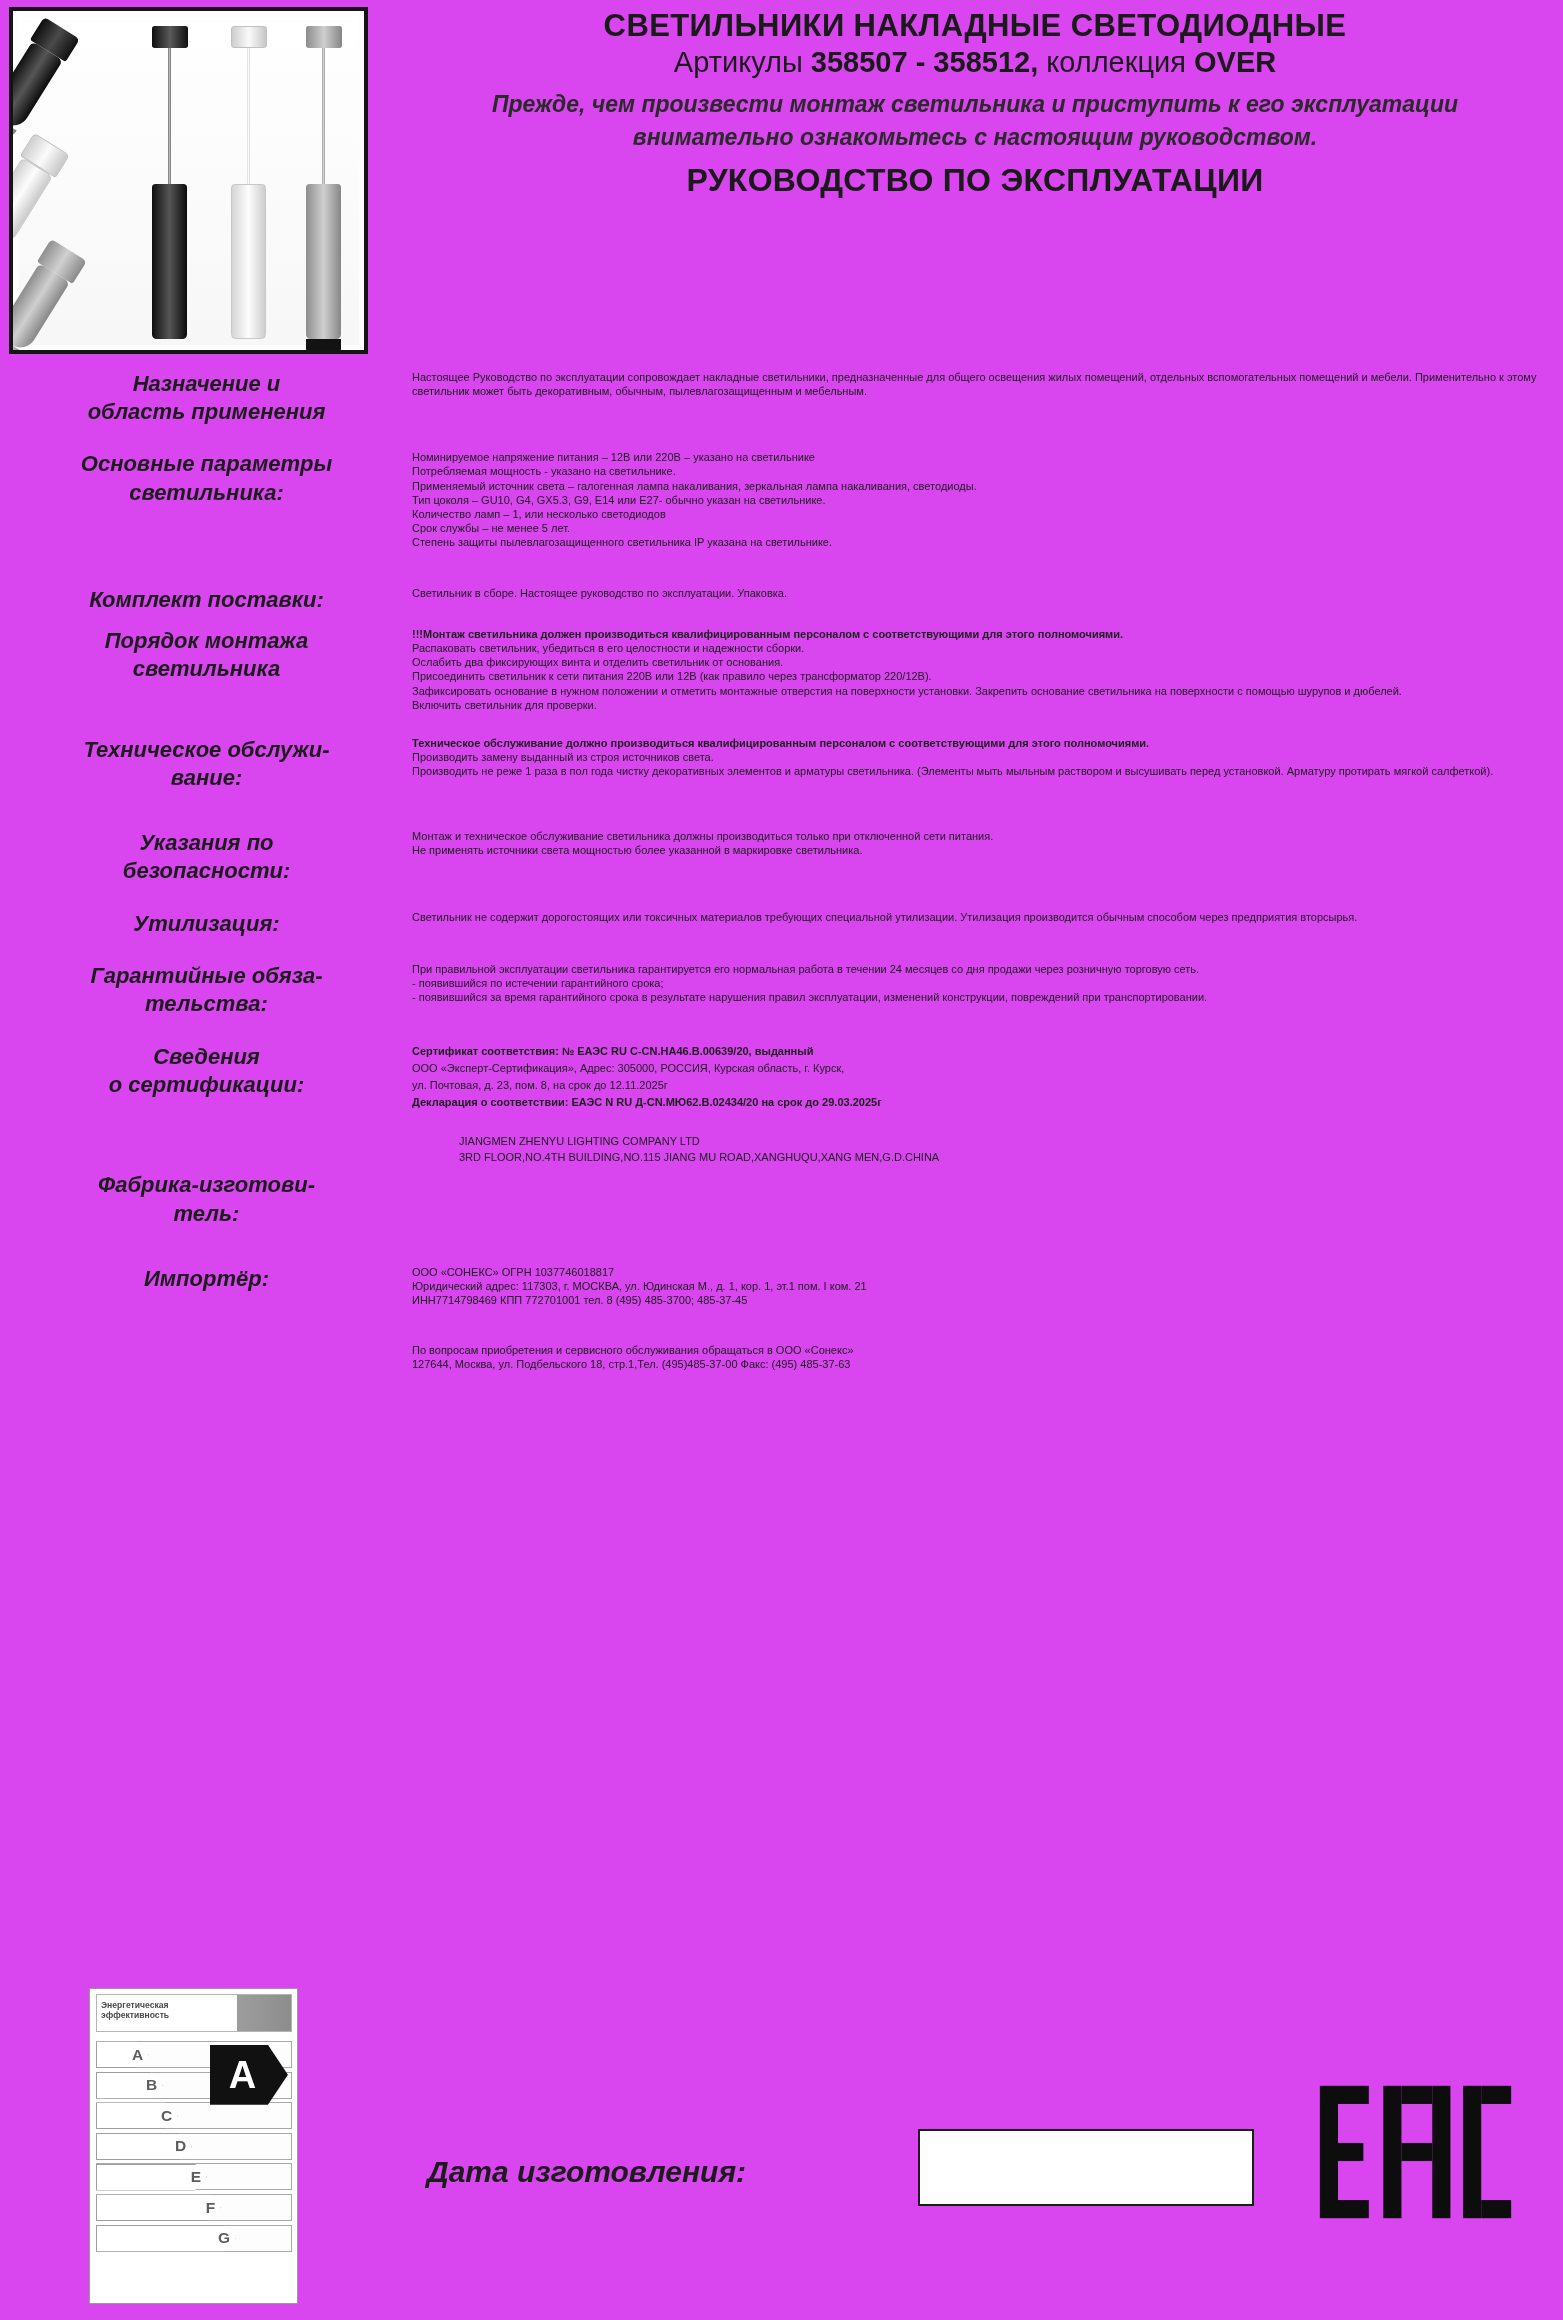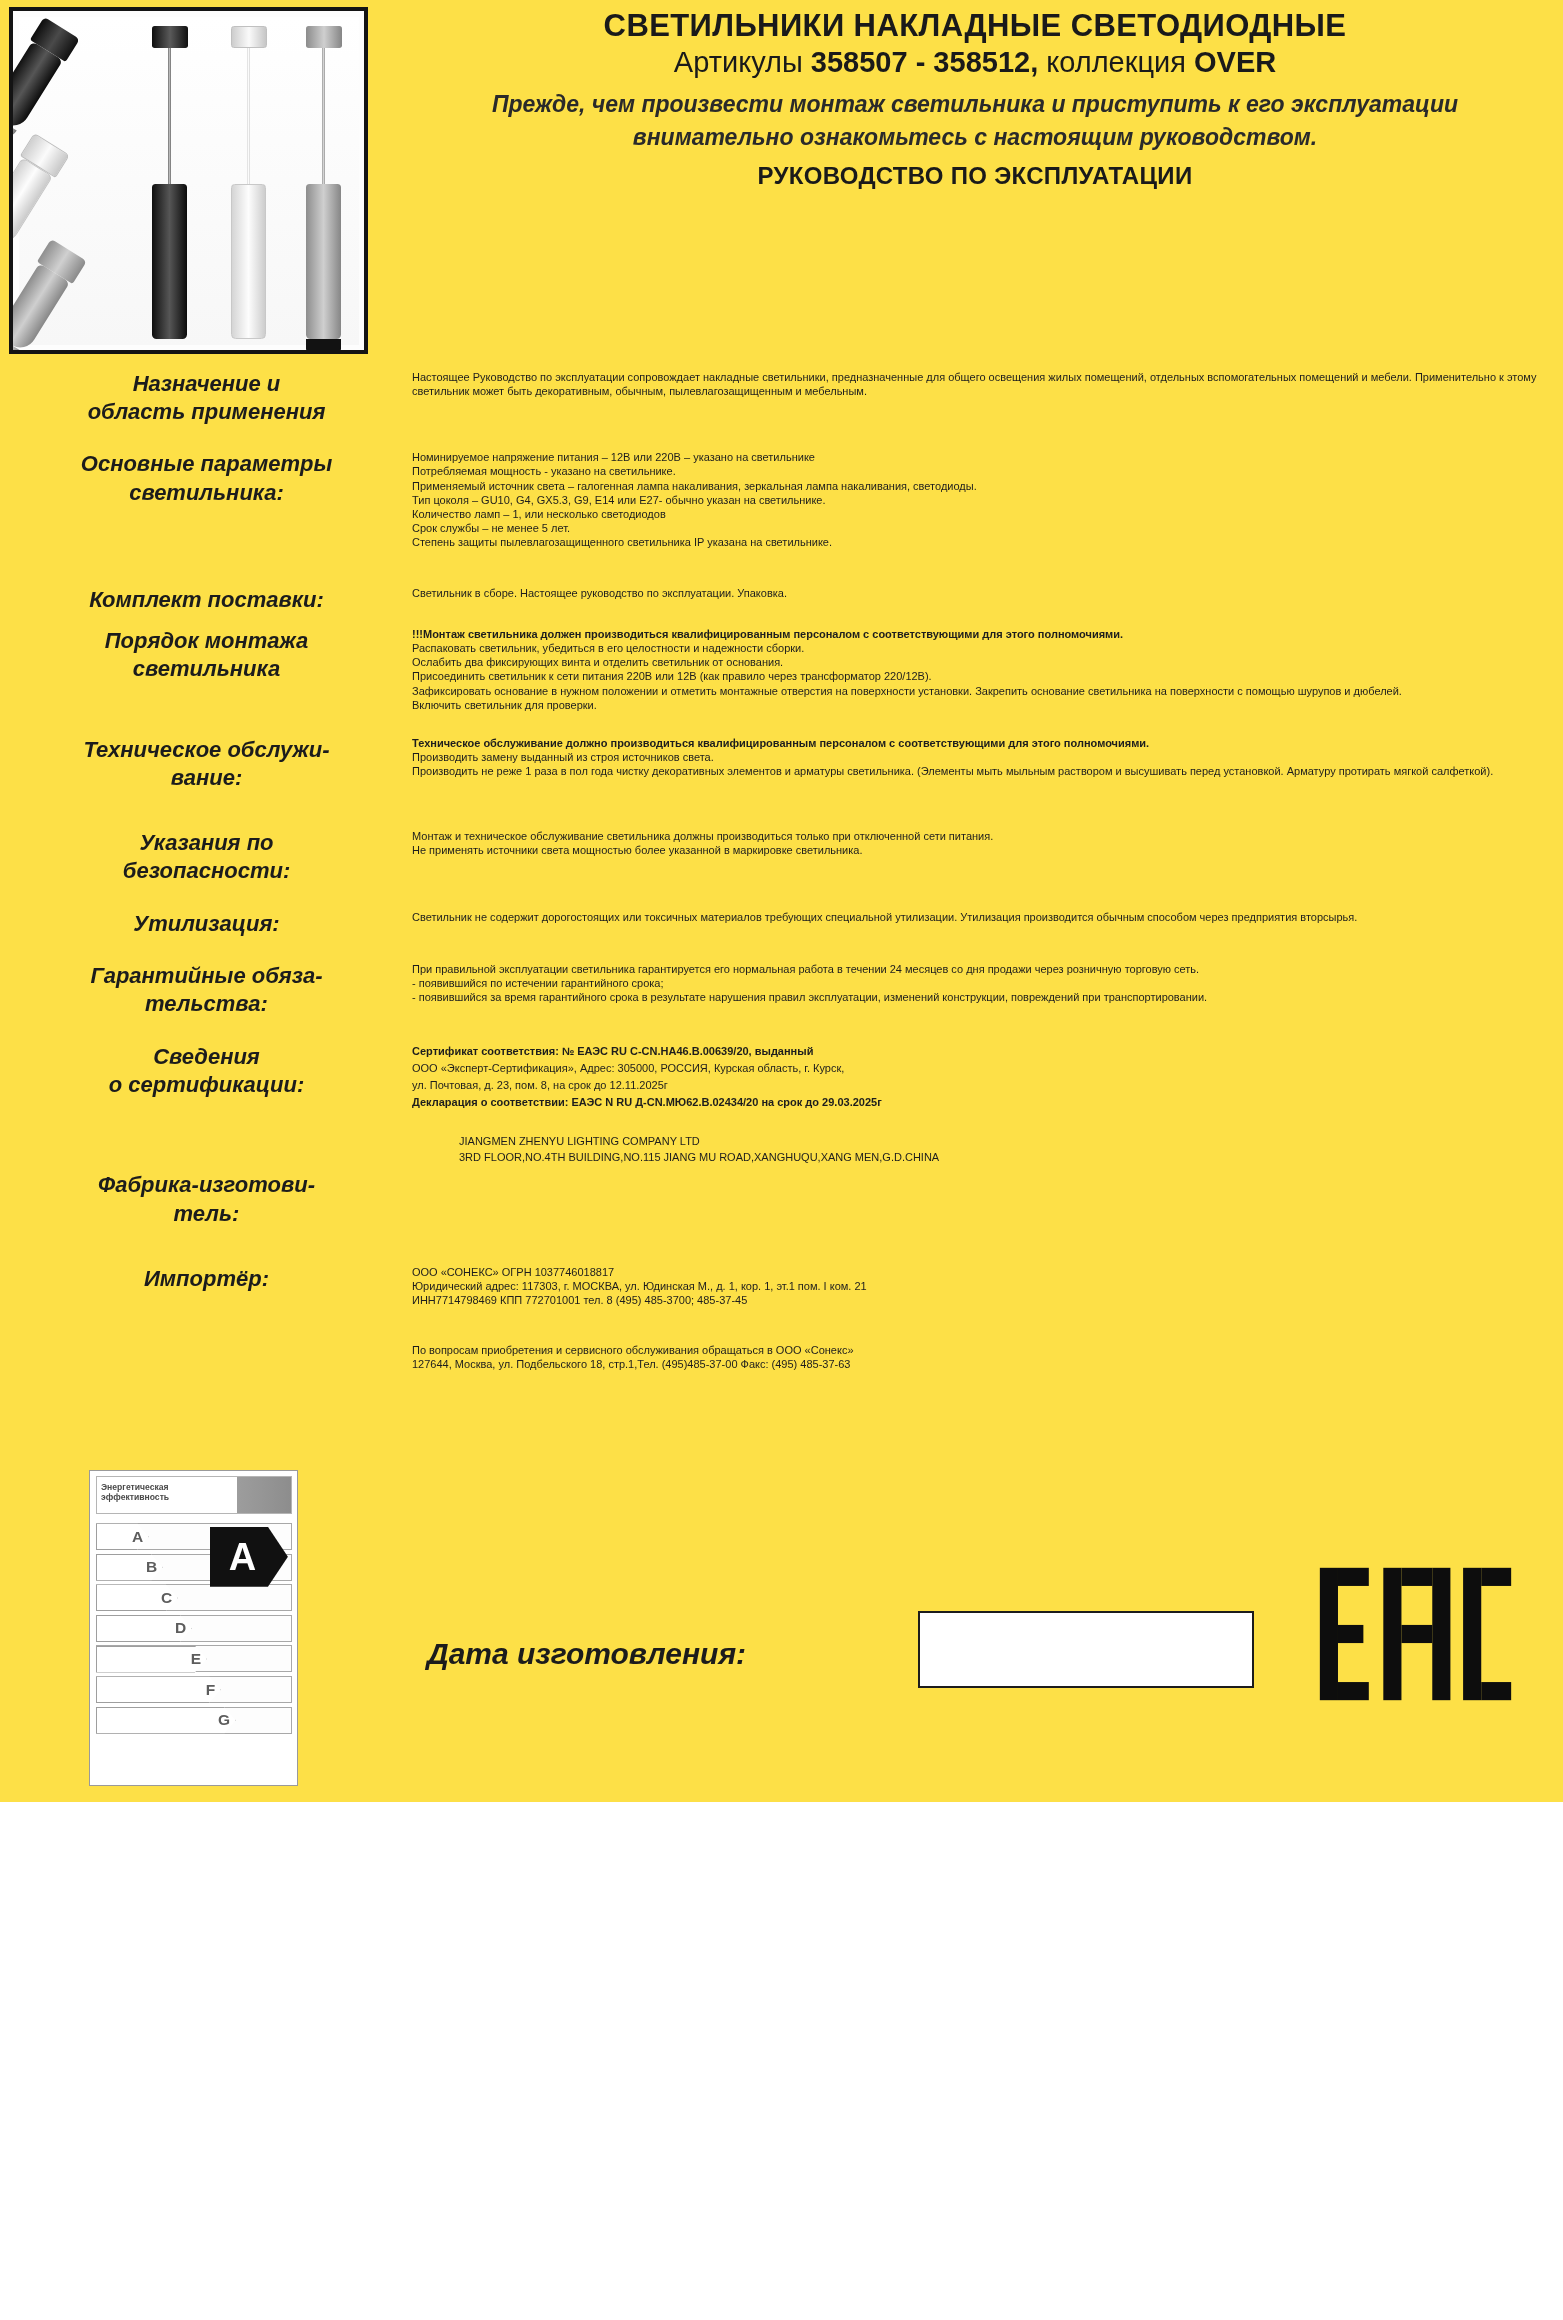--- a/index.html
+++ b/index.html
@@ -9,22 +9,22 @@
     background: #ffffff;
   }
   body {
     font-family: "Liberation Sans", sans-serif;
     color: #1a1a1a;
     -webkit-font-smoothing: none;
   }
   #page {
     position: relative;
     width: 1564px;
-    height: 1802px;
-    background: #fde047;
+    height: 2320px;
+    background: #d946ef;
     overflow: hidden;
   }
 
   
   .top-row {
     position: absolute;
     top: 0;
     left: 0;
     width: 1564px;
     height: 364px;
@@ -114,21 +114,21 @@
   .title2 b { font-weight: bold; }
   .subtitle {
     font-style: italic;
     font-weight: bold;
     font-size: 23px;
     line-height: 1.42;
     margin: 3.6px 25.5px 9px 25.5px;
     color: #2a2a2a;
   }
   .title3 {
-    font-size: 24px;
+    font-size: 32px;
     font-weight: bold;
     letter-spacing: 0.3px;
     margin: 5.5px 0 0 0;
   }
 
   
   .body-grid {
     position: absolute;
     top: 364px;
     left: 12px;

